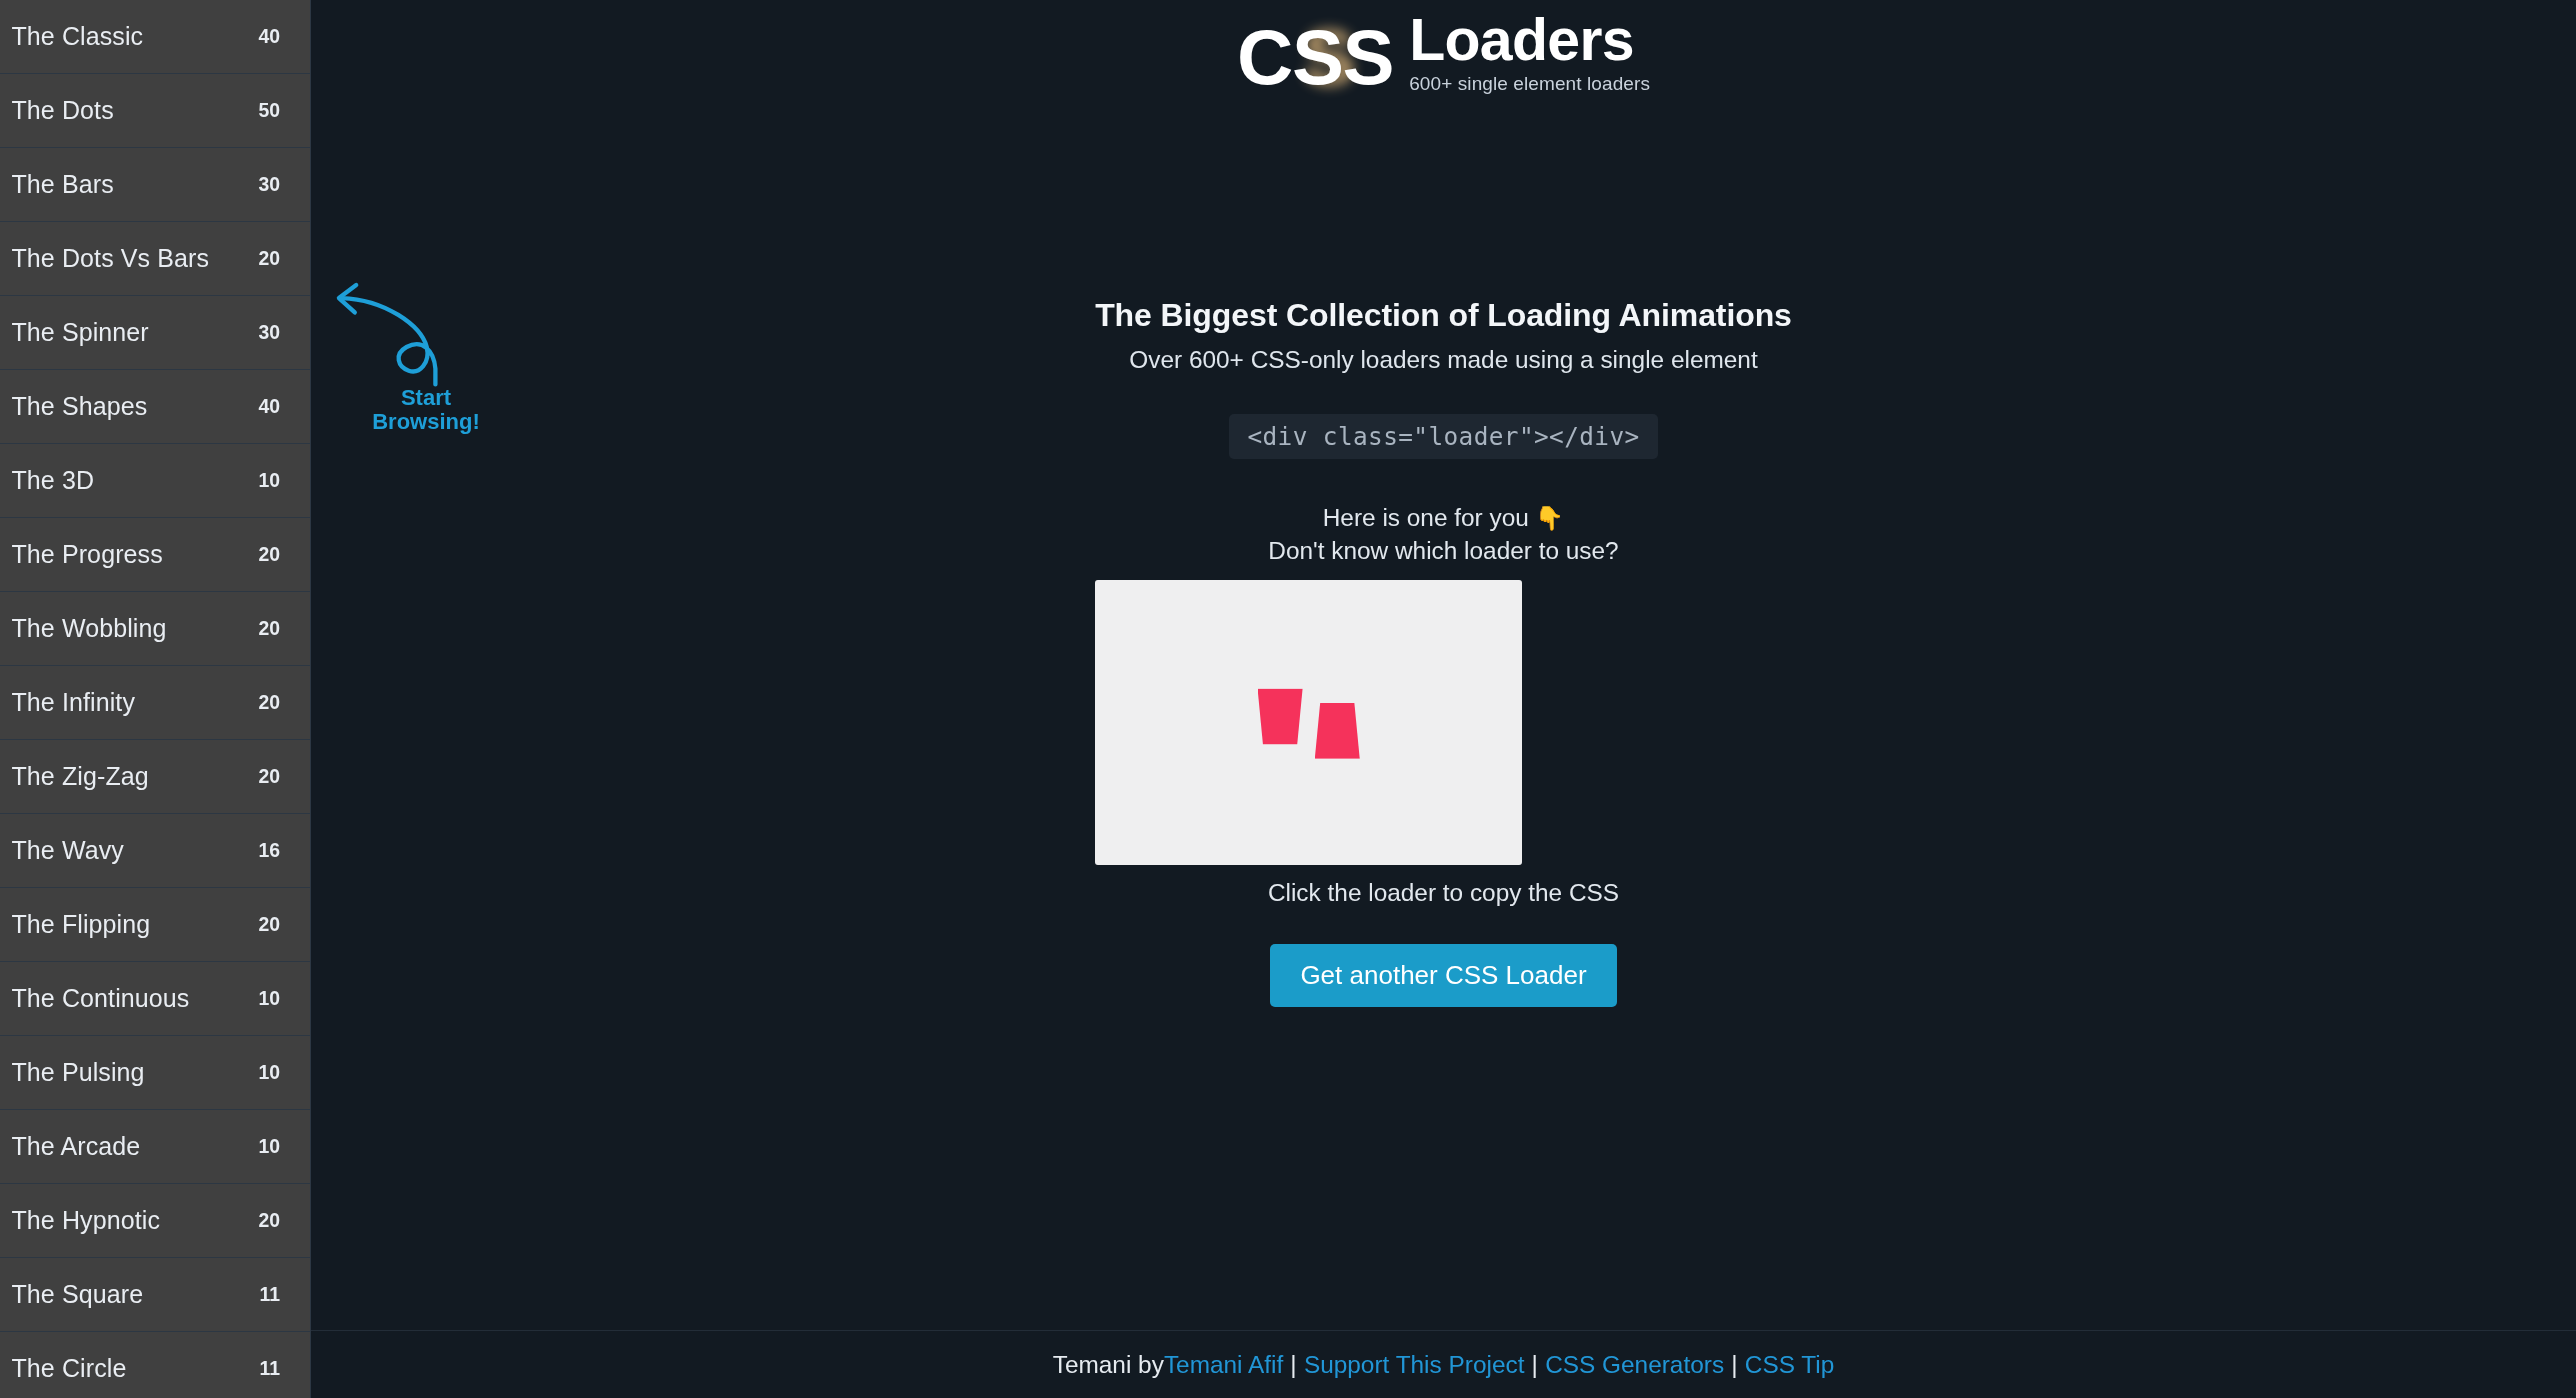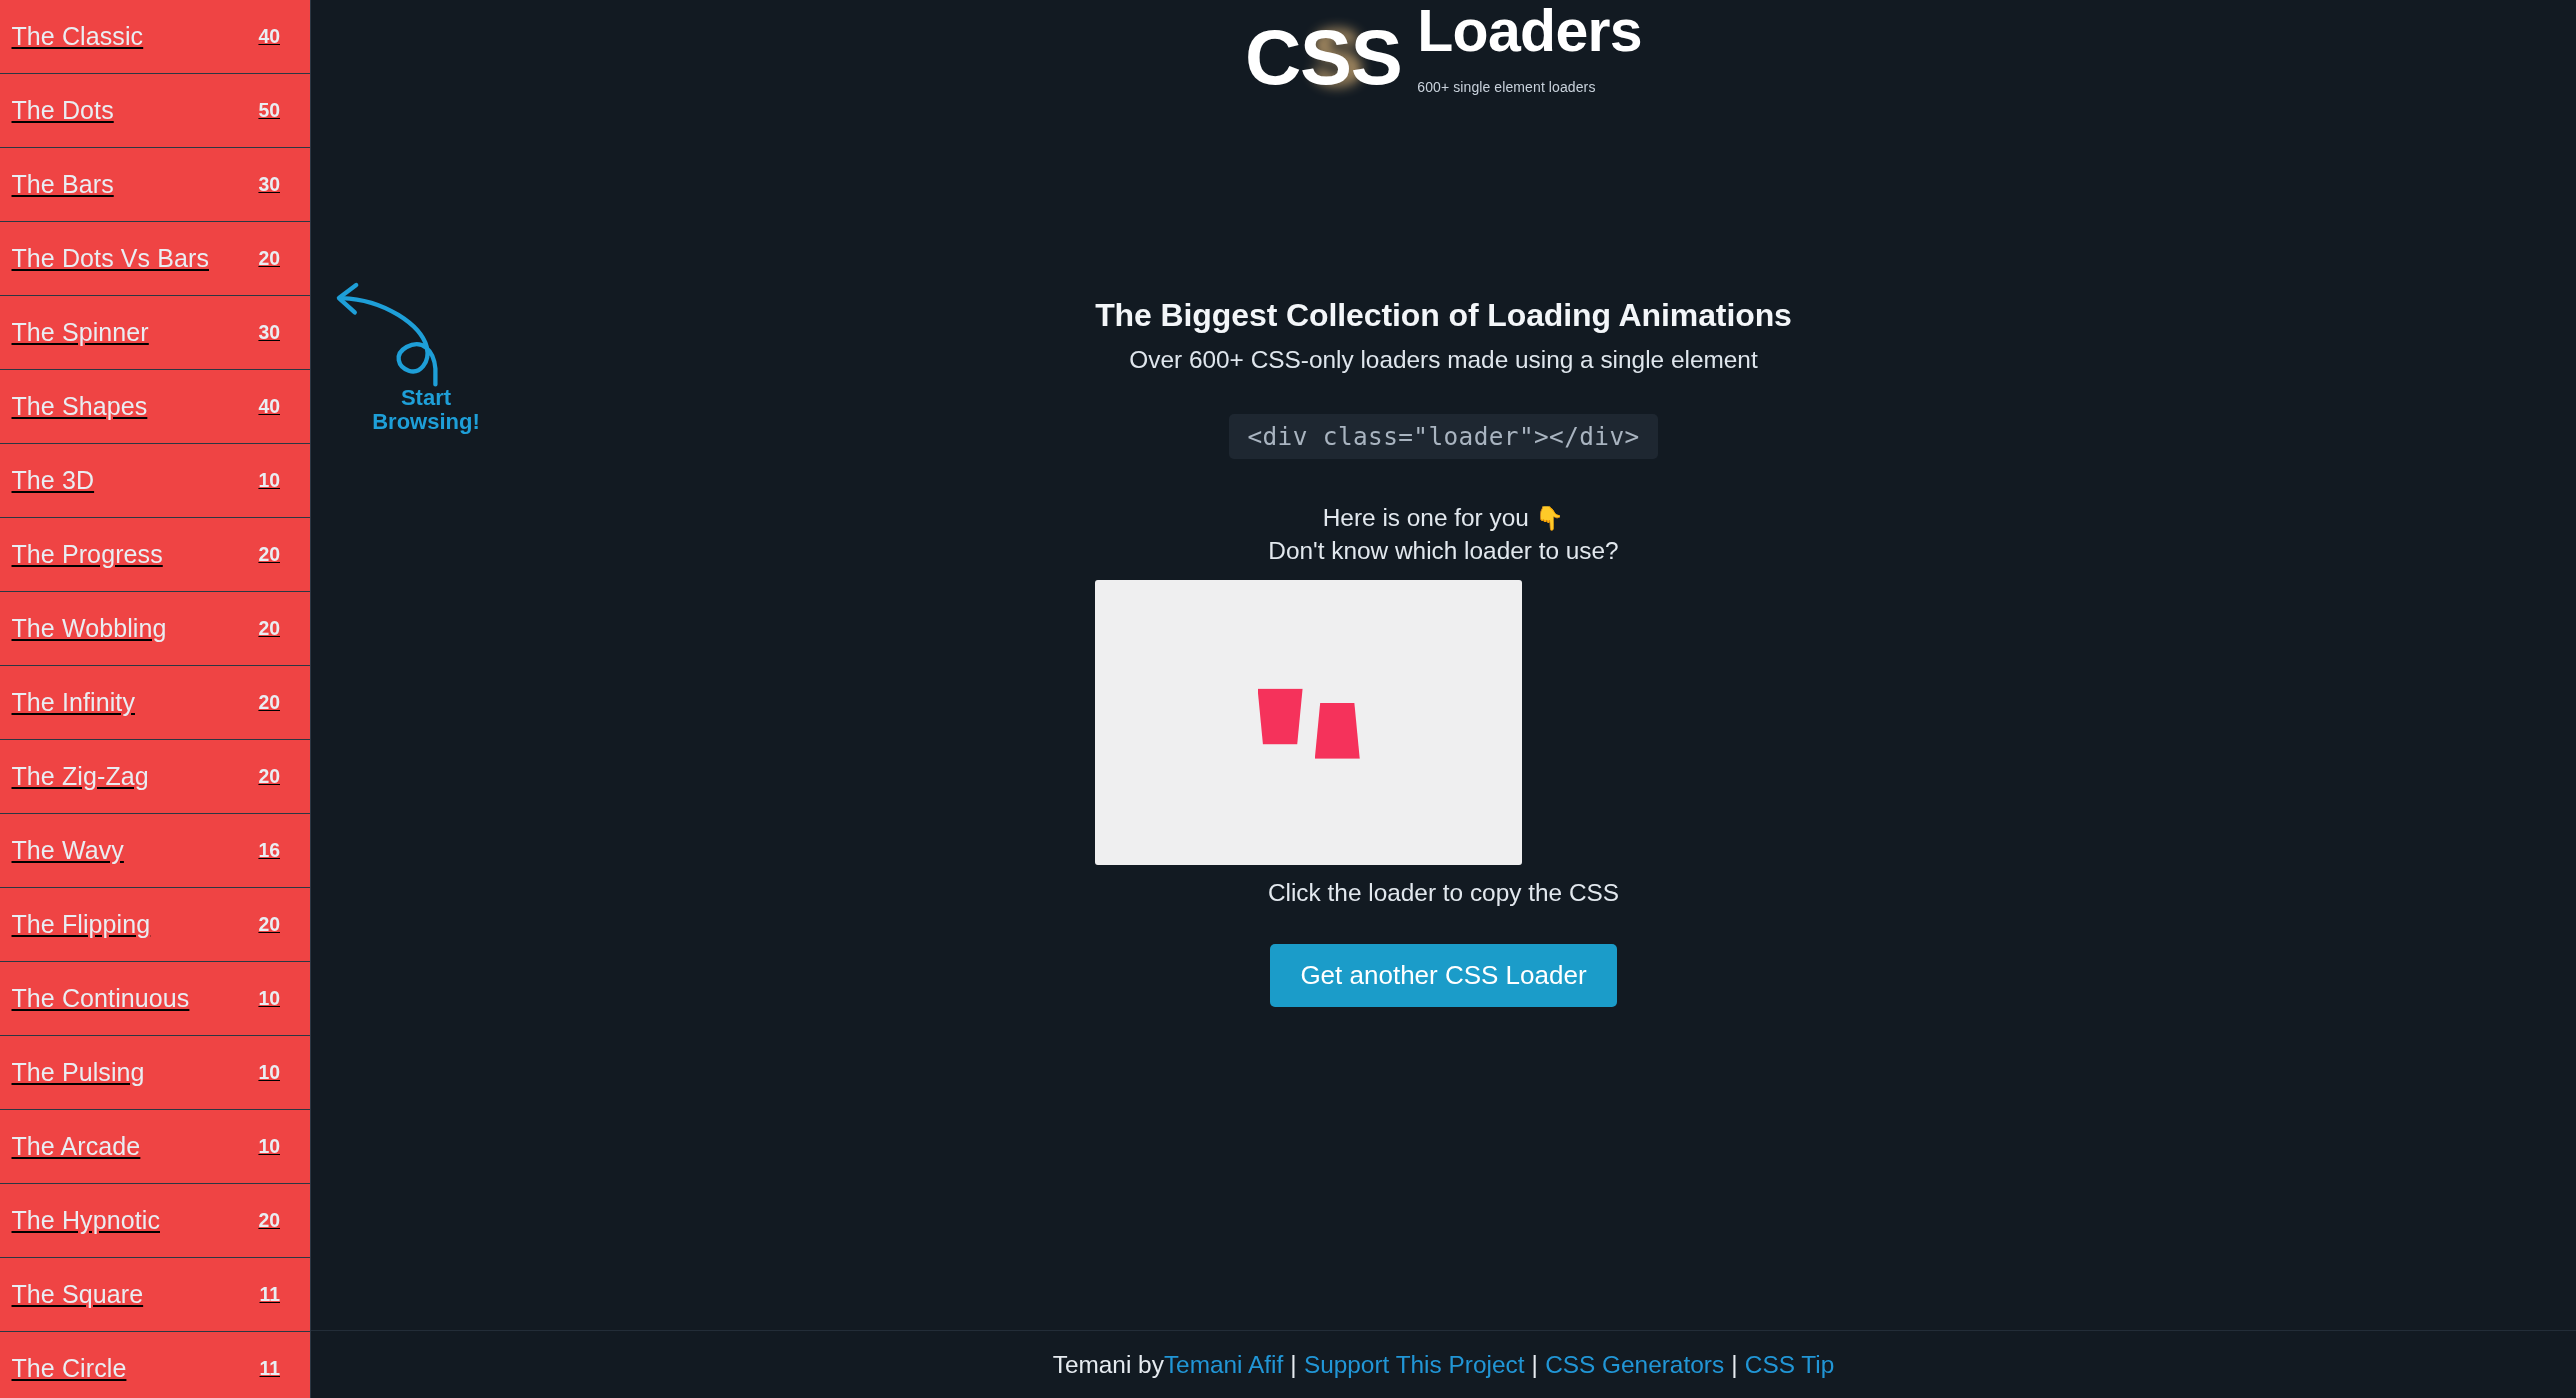--- a/index.html
+++ b/index.html
@@ -29,23 +29,22 @@
     flex: 0 0 311px;
   }
   .side-item {
     position: relative;
     height: 74px;
     display: flex;
     align-items: center;
     justify-content: space-between;
     padding: 0 30px 0 11.5px;
     border-bottom: 1.4px solid #2c3743;
-    background: #ef4444;
+    background: #404040;
     cursor: pointer;
-    text-decoration: underline;
   }
   .side-item:first-child { border-top: none; }
   .side-label {
     font-size: 25px;
     color: #e9edf2;
     letter-spacing: 0.1px;
     white-space: nowrap;
   }
   .side-count {
     font-size: 19.4px;
@@ -104,23 +103,23 @@
     padding-bottom: 1.4px;
   }
   .logo-loaders {
     font-size: 59px;
     font-weight: 700;
     color: #ffffff;
     line-height: .92;
     letter-spacing: -0.7px;
   }
   .logo-tag {
-    font-size: 14px;
+    font-size: 19px;
     color: #c9d2dc;
-    margin-top: 20px;
+    margin-top: 5px;
     letter-spacing: 0.1px;
   }
 
   
   .hero {
     margin-top: 201px;
     text-align: center;
   }
   .hero-title {
     font-size: 32px;

